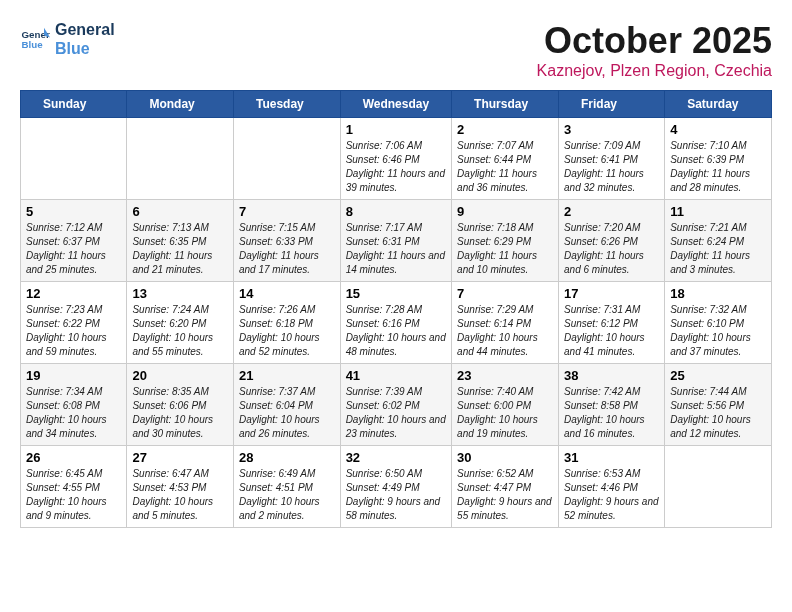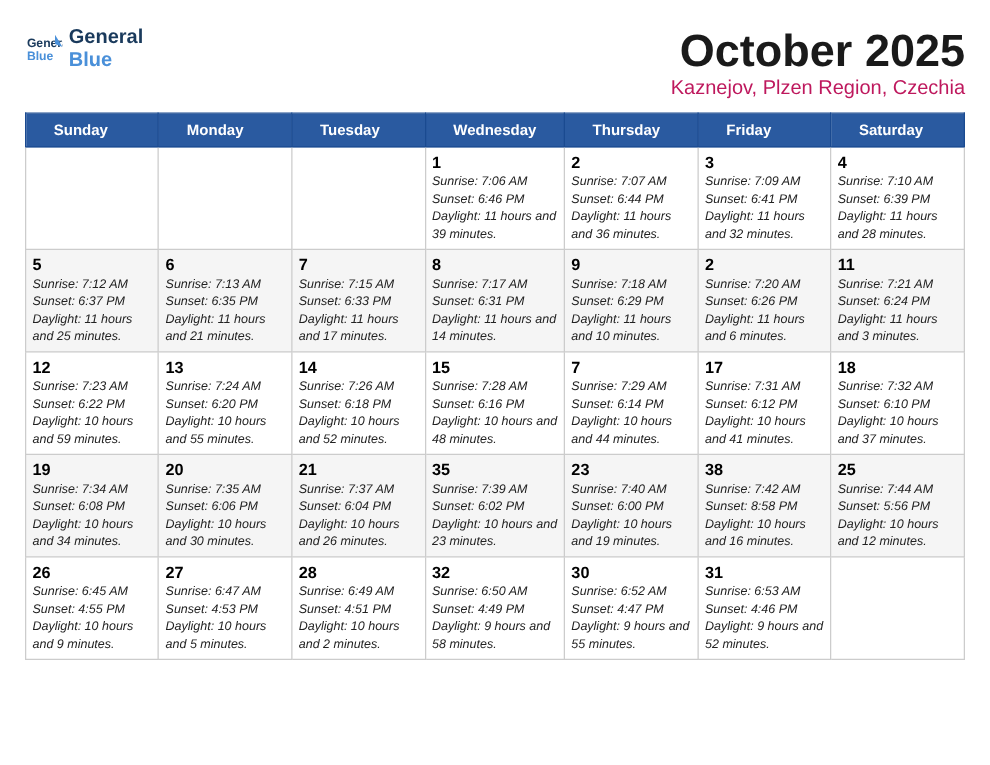--- a/index.html
+++ b/index.html
@@ -253,34 +253,34 @@
       <tr>
         <td>
           <div class="day-num">19</div>
           <div class="day-detail">Sunrise: 7:34 AM
 Sunset: 6:08 PM
 Daylight: 10 hours
 and 34 minutes.</div>
         </td>
         <td>
           <div class="day-num">20</div>
-          <div class="day-detail">Sunrise: 7:35 AM
+          <div class="day-detail">Sunrise: 8:35 AM
 Sunset: 6:06 PM
 Daylight: 10 hours
 and 30 minutes.</div>
         </td>
         <td>
           <div class="day-num">21</div>
           <div class="day-detail">Sunrise: 7:37 AM
 Sunset: 6:04 PM
 Daylight: 10 hours
 and 26 minutes.</div>
         </td>
         <td>
-          <div class="day-num">35</div>
+          <div class="day-num">41</div>
           <div class="day-detail">Sunrise: 7:39 AM
 Sunset: 6:02 PM
 Daylight: 10 hours
 and 23 minutes.</div>
         </td>
         <td>
           <div class="day-num">23</div>
           <div class="day-detail">Sunrise: 7:40 AM
 Sunset: 6:00 PM
 Daylight: 10 hours

